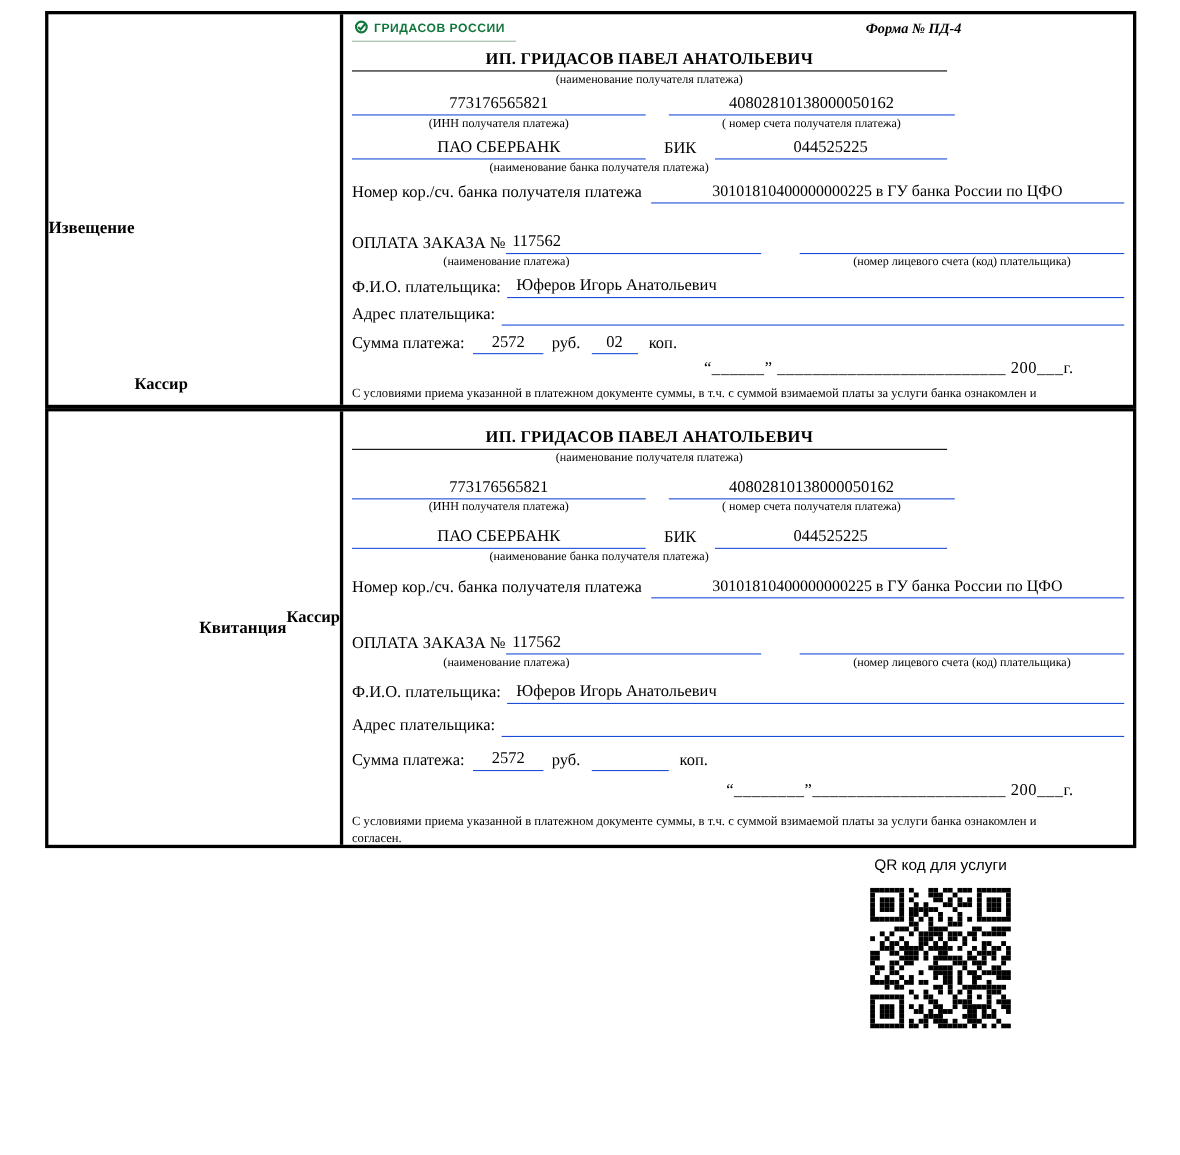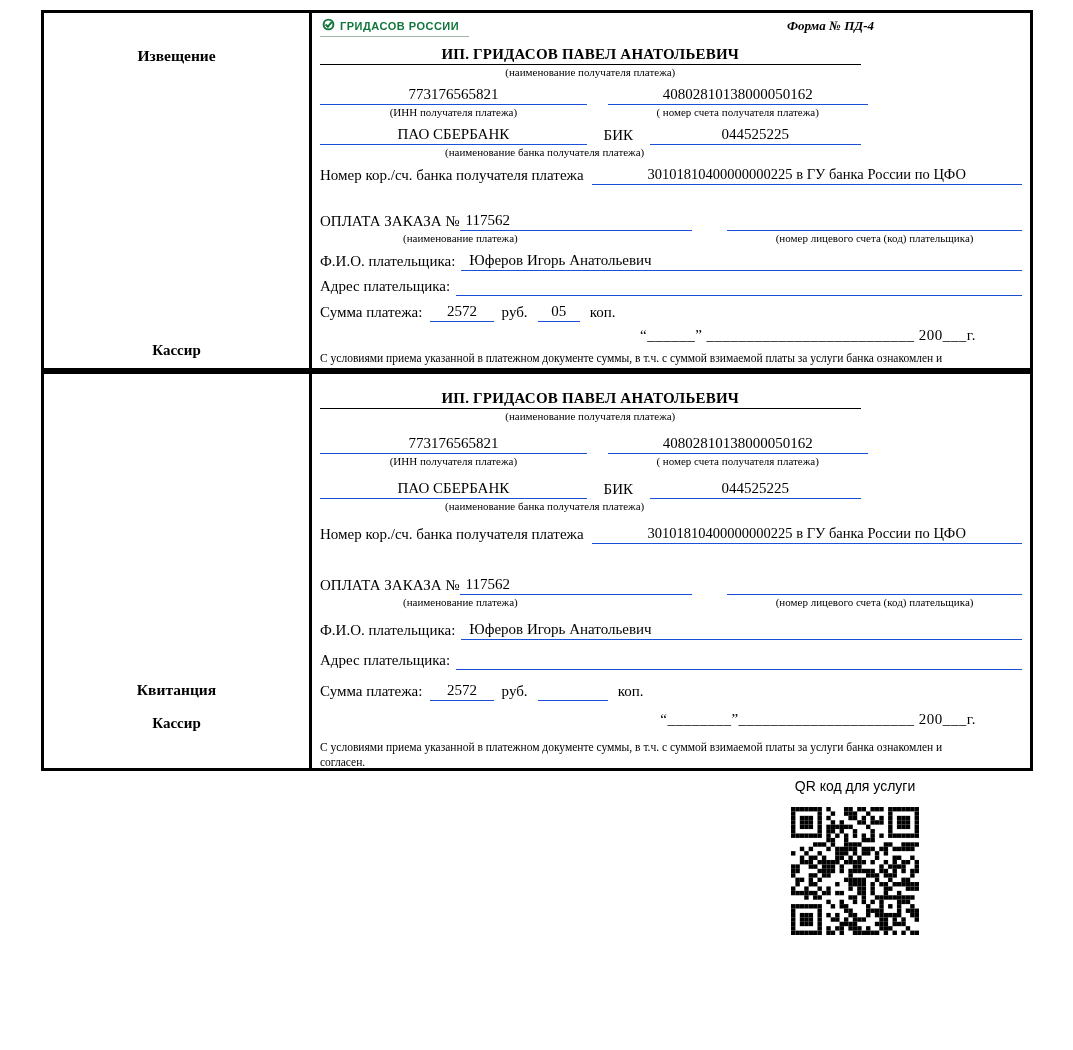--- a/index.html
+++ b/index.html
@@ -1,20 +1,20 @@
 <!DOCTYPE html>
 <html><head>
 <meta charset="utf-8">
 <style>
   html,body{margin:0;padding:0;background:#fff;}
   body{width:1073px;height:1050px;position:relative;font-family:"Liberation Serif",serif;color:#000;}
   .box{position:absolute;left:41px;width:992px;border:3px solid #000;box-sizing:border-box;display:flex;background:#fff;}
   .box.top{top:10px;height:361px;}
   .box.bottom{top:371px;height:400px;}
-  .stub{width:268px;min-width:268px;border-right:3px solid #000;box-sizing:border-box;display:flex;flex-direction:column;align-items:center;}
+  .stub{width:268px;min-width:268px;border-right:3px solid #000;box-sizing:border-box;display:flex;flex-direction:row;align-items:center;}
   .stub-label{font-weight:bold;font-size:15.5px;}
   .stub-cashier{font-weight:bold;font-size:15px;}
   .top .stub-label{margin-top:34px;}
   .top .stub-cashier{margin-top:auto;margin-bottom:9px;}
   .bottom .stub{justify-content:flex-end;}
   .bottom .stub-cashier{margin-top:16px;margin-bottom:36px;}
   .formcol{flex:1;padding:3px 8px 4px 8px;font-size:15px;box-sizing:border-box;overflow:hidden;}
   .top .mt{margin-top:5px;}
   .bottom .mt{margin-top:10px;}
   .hdr-row{display:flex;justify-content:space-between;align-items:flex-start;height:27px;}
@@ -129,21 +129,21 @@
       <span class="c-fill uline">Юферов Игорь Анатольевич</span>
     </div>
     <div class="row r-fio mt">
       <span class="nowrap">Адрес плательщика:</span>
       <span class="c-empty uline"></span>
     </div>
     <div class="row r-amount mt">
       <span class="nowrap">Сумма платежа:</span>
       <span class="c-amount uline">2572</span>
       <span>руб.</span>
-      <span class="c-kop uline">05</span>
+      <span class="c-kop uline">02</span>
       <span>коп.</span>
     </div>
     <div class="r-date mt">“______” __________________________ 200___г.</div>
     <div class="terms-wrap">
       <div class="terms">С условиями приема указанной в платежном документе суммы, в т.ч. с суммой взимаемой платы за услуги банка ознакомлен и согласен.</div>
       <div class="sig sig-inline">Подпись плательщика</div>
     </div>
   </div>
 </div>
 

